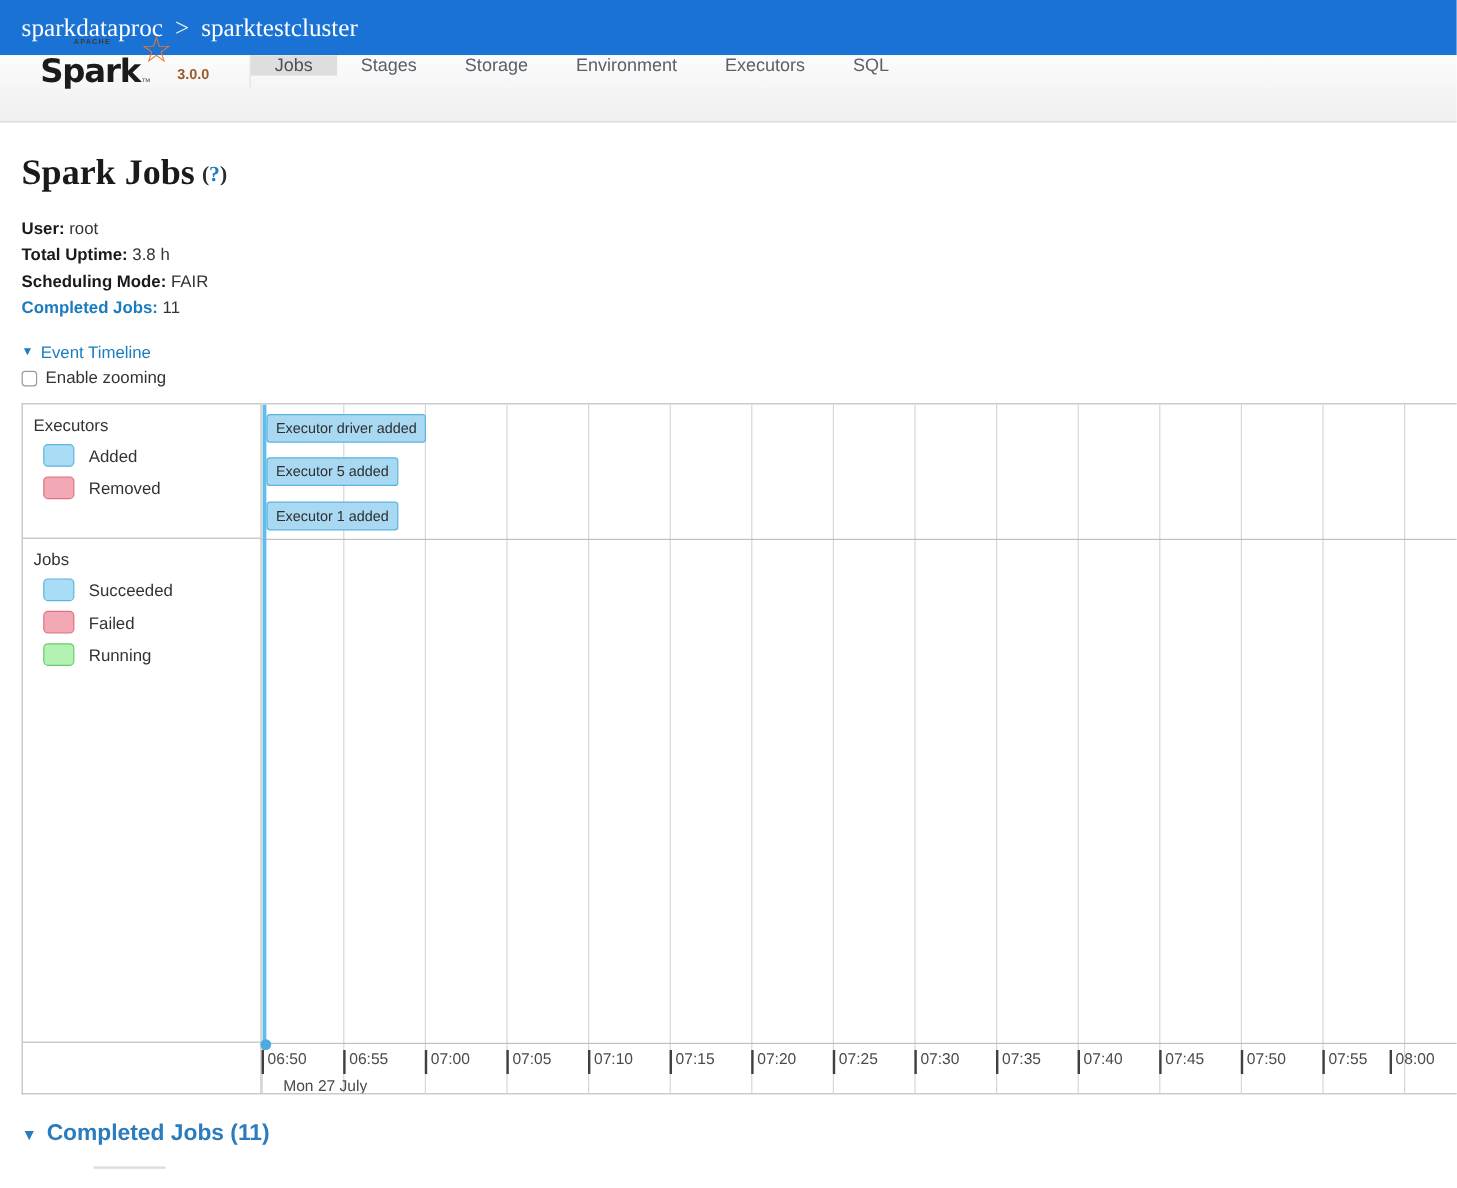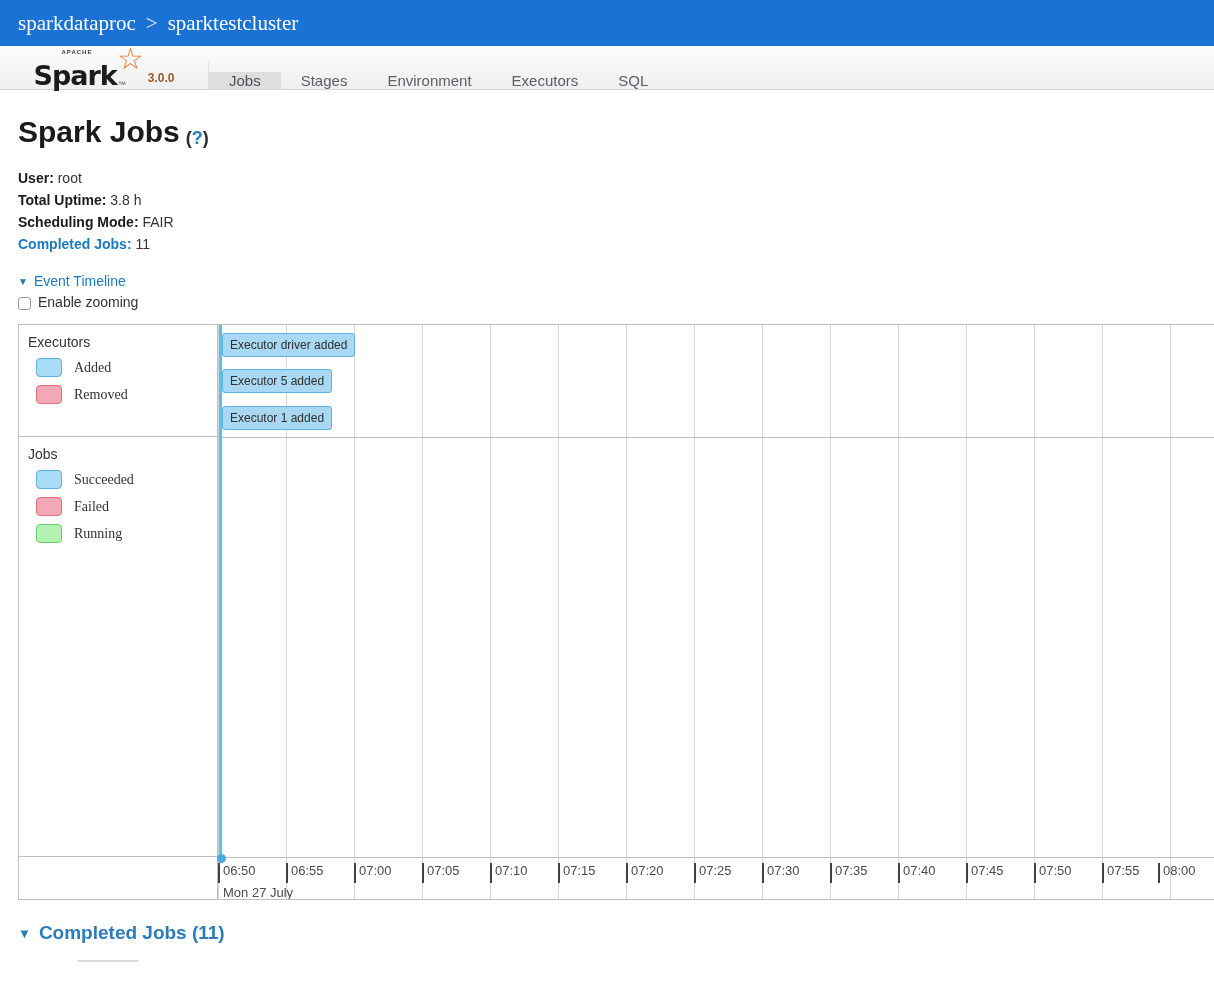--- a/index.html
+++ b/index.html
@@ -20,25 +20,25 @@
     padding-left: 18px;
     color: #ffffff;
     font-family: "Liberation Serif", serif;
     font-size: 21px;
   }
   #breadcrumb-bar .crumb { color: #ffffff; }
   #breadcrumb-bar .sep { margin: 0 10px; color: #e8eef8; }
 
   
   #navbar {
-    height: 44px;
+    height: 56px;
     background: linear-gradient(#fcfcfc, #efefef);
     border-bottom: 1px solid #d4d4d4;
     display: flex;
-    align-items: flex-end;
+    align-items: flex-start;
   }
   #brand {
     width: 209px;
     display: flex;
     align-items: center;
     justify-content: center;
     gap: 6px;
     border-right: 1px solid #e2e2e2;
   }
   .logo-wrap { position: relative; display:flex; align-items:flex-end; }
@@ -90,22 +90,23 @@
   }
 
   
   #content { padding: 0 18px; }
   #page-title {
     font-size: 30px;
     font-weight: bold;
     color: #1a1a1a;
     margin: 25px 0 0 0;
     display: flex;
-    align-items: flex-end;
+    align-items: center;
     gap: 6px;
+    font-family: Liberation Serif, serif;
   }
   .help-paren {
     font-size: 18px;
     color: #2b2b2b;
     font-weight: bold;
     margin-top: 2px;
   }
   .help-q { color: #1e7bc4; }
 
   .meta-list { margin-top: 18px; font-size: 14px; color: #333; line-height: 22px; }
@@ -145,21 +146,21 @@
   .tl-left { position: absolute; left: 0; top: 0; width: 199px; height: 100%; }
   .tl-group {
     border-bottom: 1px solid #bfbfbf;
     border-right: 1px solid #bfbfbf;
     padding: 9px 0 9px 9px;
   }
   .tl-group.executors { height: 112px; }
   .tl-group.jobs { height: 420px; }
   .tl-group.footer { height: 44px; border-bottom: none; }
   .tl-group-title { font-size: 14px; color: #333; margin-bottom: 8px; }
-  .legend-row { display: flex; align-items: center; gap: 12px; margin: 0 0 8px 8px; font-family: Liberation Serif, serif; }
+  .legend-row { display: flex; align-items: center; gap: 12px; margin: 0 0 8px 8px; }
   .swatch { width: 26px; height: 19px; border-radius: 4px; border: 1px solid; }
   .legend-label { font-size: 14px; color: #333; }
 
   .tl-right { position: absolute; left: 199px; top: 0; right: 0; height: 100%; }
   .tl-grid { position: absolute; inset: 0; }
   .gridline {
     position: absolute; top: 0; bottom: 0;
     width: 1px; background: #d6d6d6;
   }
   .band-sep {
@@ -239,20 +240,21 @@
       <span class="logo-apache">APACHE</span>
       <span class="logo-spark">Spark</span>
       <span class="logo-tm">™</span>
       <span class="logo-star">☆</span>
     </div>
     <span class="logo-version">3.0.0</span>
   </div>
   <div class="nav-tabs">
     <a class="nav-tab active">Jobs</a>
     <a class="nav-tab">Stages</a>
+    <a class="nav-tab">Storage</a>
     <a class="nav-tab">Environment</a>
     <a class="nav-tab">Executors</a>
     <a class="nav-tab">SQL</a>
   </div>
 </div>
 
 <div id="content">
 
   <h1 id="page-title">
     <span>Spark Jobs</span>
@@ -360,21 +362,21 @@
           <div class="axis-tick" style="left: 408px;">07:20</div>
           <div class="axis-tick" style="left: 476px;">07:25</div>
           <div class="axis-tick" style="left: 544px;">07:30</div>
           <div class="axis-tick" style="left: 612px;">07:35</div>
           <div class="axis-tick" style="left: 680px;">07:40</div>
           <div class="axis-tick" style="left: 748px;">07:45</div>
           <div class="axis-tick" style="left: 816px;">07:50</div>
           <div class="axis-tick" style="left: 884px;">07:55</div>
           <div class="axis-tick" style="left: 940px; text-align: center;">08:00</div>
         </div>
-      <div class="axis-date" style="top:560px; left:0px;">Mon 27 July</div>
+      <div class="axis-date" style="top:560px; left:13px;">Mon 27 July</div>
     </div>
   </div>
 
   <div id="completed-section">
     <div class="section-head">
       <span class="tri">▼</span>
       <span>Completed Jobs (11)</span>
     </div>
     <div class="table-peek"></div>
   </div>

